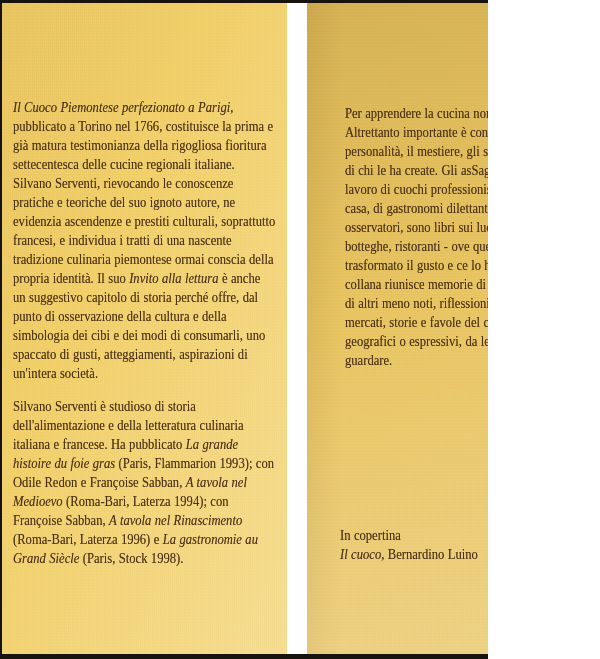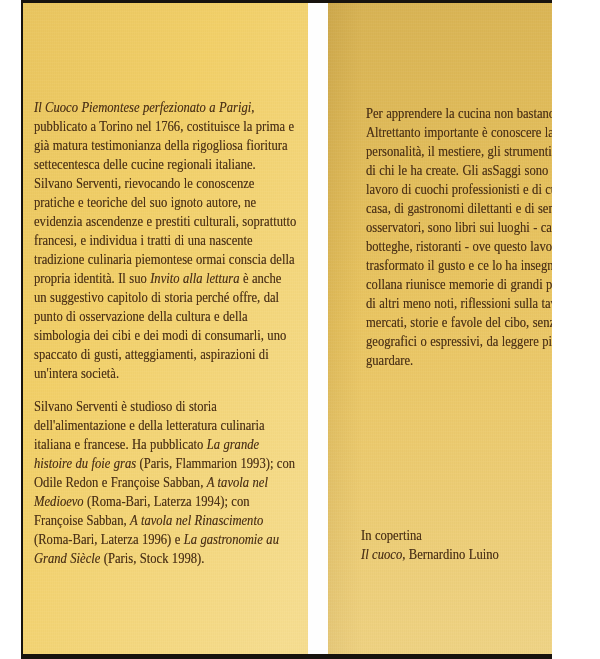--- a/index.html
+++ b/index.html
@@ -1,24 +1,23 @@
 <!DOCTYPE html>
 <html style="--frame: #17130e; --gap: #fefefe; --flap-left: #f2d069; --flap-right: #e9c562; --ink: #4c3217;"><head>
 <meta charset="utf-8">
 <style>
   html, body { margin: 0; padding: 0; background: #ffffff; }
   body { width: 600px; height: 659px; font-family: "Liberation Serif", serif; }
 
   .page {
     position: relative;
-    width: 531px;
+    width: 488px;
     height: 659px;
     background: var(--frame, #17130e);
     overflow: hidden;
-    margin-left: 21px;
   }
   .inner {
     position: absolute;
     left: 2px; top: 3px;
     width: 595px; height: 651px;
     background: var(--gap, #fefefe);
   }
   .panel {
     position: absolute;
     top: 0;

